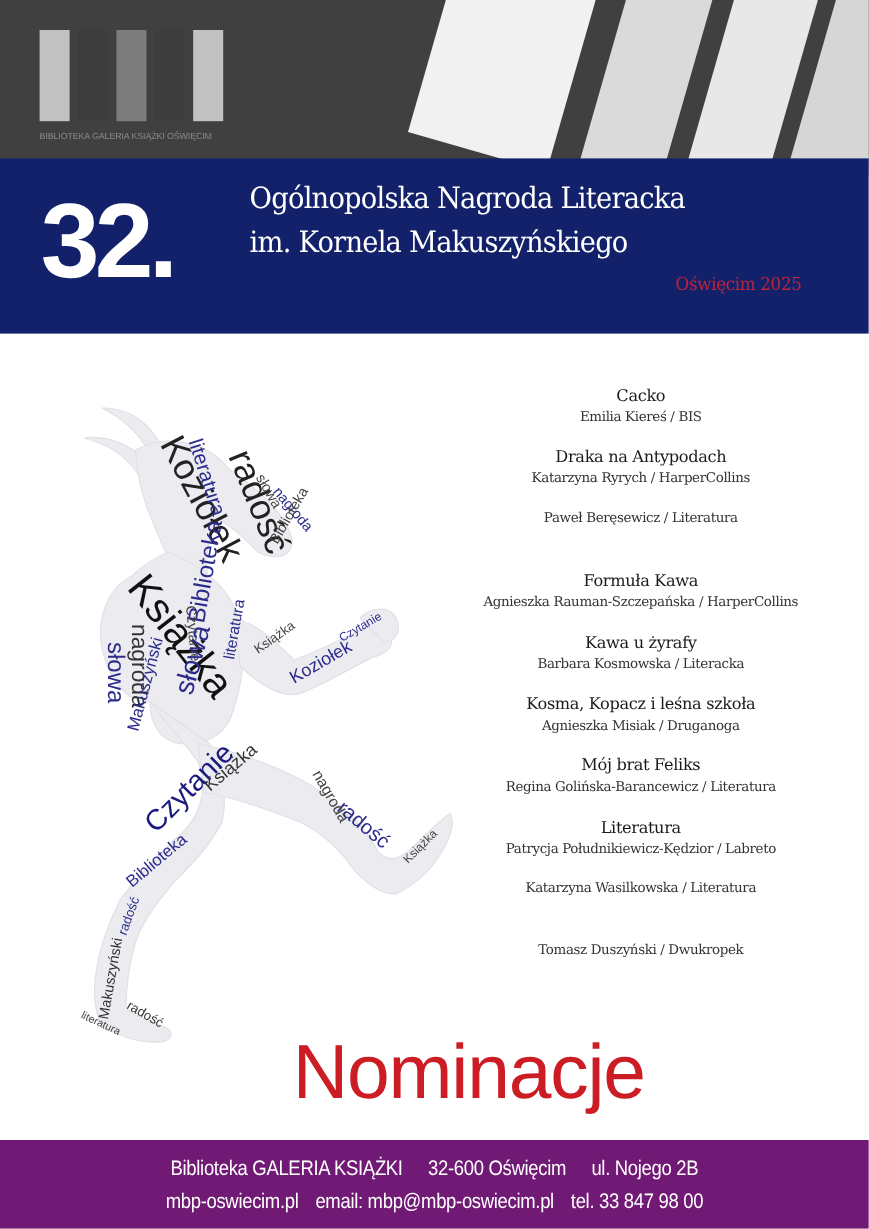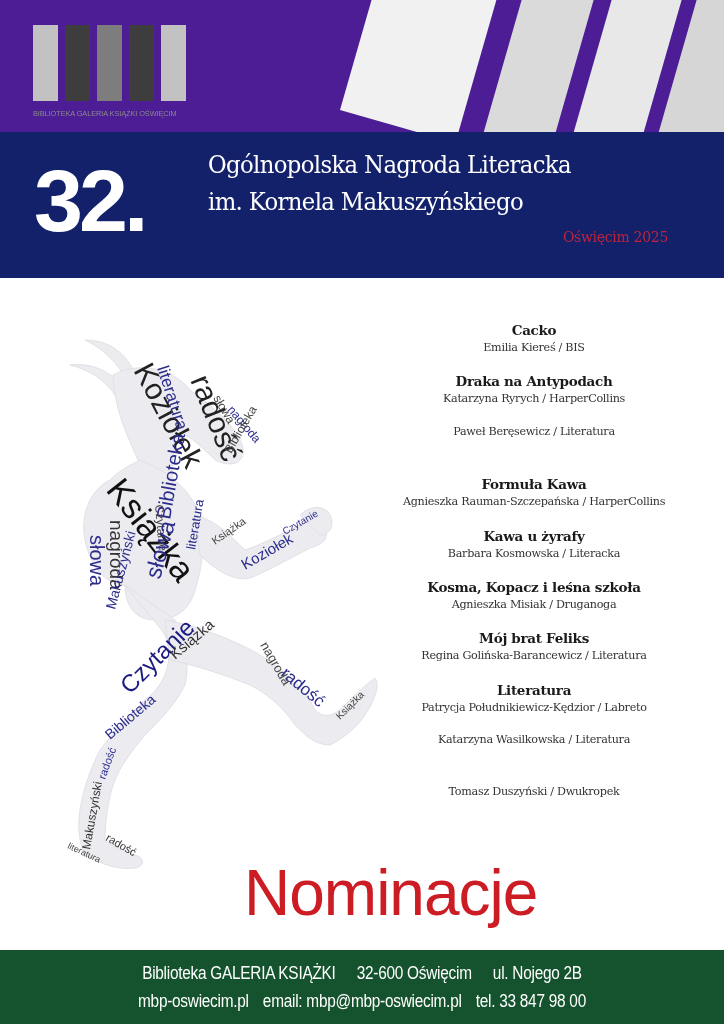--- a/index.html
+++ b/index.html
@@ -1,48 +1,48 @@
 <!DOCTYPE html>
 <html><head>
 <meta charset="utf-8">
 <style>
   * { margin: 0; padding: 0; box-sizing: border-box; }
   html, body { width: 724px; height: 1024px; background: #ffffff; overflow: hidden; }
   body { position: relative; font-family: "DejaVu Serif", serif; }
 
   
-  .header { position: absolute; left: 0; top: 0; width: 724px; height: 146px; background: #4c1d95; overflow: hidden; }
+  .header { position: absolute; left: 0; top: 0; width: 724px; height: 146px; background: #404040; overflow: hidden; }
   .deco { position: absolute; top: -20px; height: 200px; transform: skewX(-16deg); transform-origin: bottom left; }
   .logo { position: absolute; left: 33px; top: 25px; width: 153px; }
   .logo-bars { display: flex; justify-content: space-between; height: 76px; }
   .logo-bar { width: 25px; height: 76px; }
   .logo-caption { margin-top: 8px; font-family: "Liberation Sans", sans-serif; font-size: 7.4px; letter-spacing: -0.1px; color: #8a8a8a; white-space: nowrap; }
 
   
   .banner { position: absolute; left: 0; top: 132px; width: 724px; height: 146px; background: #13216a; }
   .edition { position: absolute; left: 34px; top: 14px; font-family: "Liberation Sans", sans-serif; font-weight: 700; font-size: 88px; line-height: 110px; color: #fff; letter-spacing: -4px; }
   .title-line { position: absolute; left: 208px; font-family: "DejaVu Serif", serif; font-size: 24.5px; color: #fff; letter-spacing: -0.7px; white-space: nowrap; transform: scaleX(0.93); transform-origin: left center; }
   .t1 { top: 18px; }
   .t2 { top: 55px; }
   .subtitle { position: absolute; right: 56px; top: 96px; font-family: "DejaVu Serif", serif; font-size: 15px; color: #c0243a; letter-spacing: -0.3px; transform: scaleX(0.93); transform-origin: right center; }
 
   
   .figure { position: absolute; left: 45px; top: 320px; width: 340px; height: 580px; }
 
   
   .nominees { position: absolute; left: 365px; top: 321px; width: 338px; text-align: center; }
   .nominee { height: 51.4px; }
-  .book-title { font-family: "DejaVu Serif", serif; font-weight: 700; font-size: 13.5px; color: #1a1a1a; line-height: 19px; letter-spacing: -0.3px; }
+  .book-title { font-family: "DejaVu Serif", serif; font-weight: 400; font-size: 13.5px; color: #1a1a1a; line-height: 19px; letter-spacing: -0.3px; }
   .book-author { font-family: "DejaVu Serif", serif; font-size: 11.2px; color: #333; line-height: 16px; letter-spacing: -0.3px; white-space: nowrap; }
 
   
   .heading { position: absolute; left: 244px; top: 838px; font-family: "Liberation Sans", sans-serif; font-weight: 400; font-size: 64px; line-height: 110px; color: #cc1c24; letter-spacing: -1px; }
 
   
-  .footer { position: absolute; left: 0; top: 950px; width: 724px; height: 74px; background: #14532d; color: #fff; font-family: "Liberation Sans", sans-serif; font-size: 17.5px; }
+  .footer { position: absolute; left: 0; top: 950px; width: 724px; height: 74px; background: #701a75; color: #fff; font-family: "Liberation Sans", sans-serif; font-size: 17.5px; }
   .footer-line { position: absolute; left: 0; width: 724px; text-align: center; white-space: pre; transform: scaleX(0.88); transform-origin: center; letter-spacing: -0.3px; }
   .fl1 { top: 13px; }
   .fl2 { top: 41px; }
   .footer-line span { display: inline-block; }
   .sp { width: 24px; }
   .sp2 { width: 16px; }
 </style>
 </head>
 <body>
 

